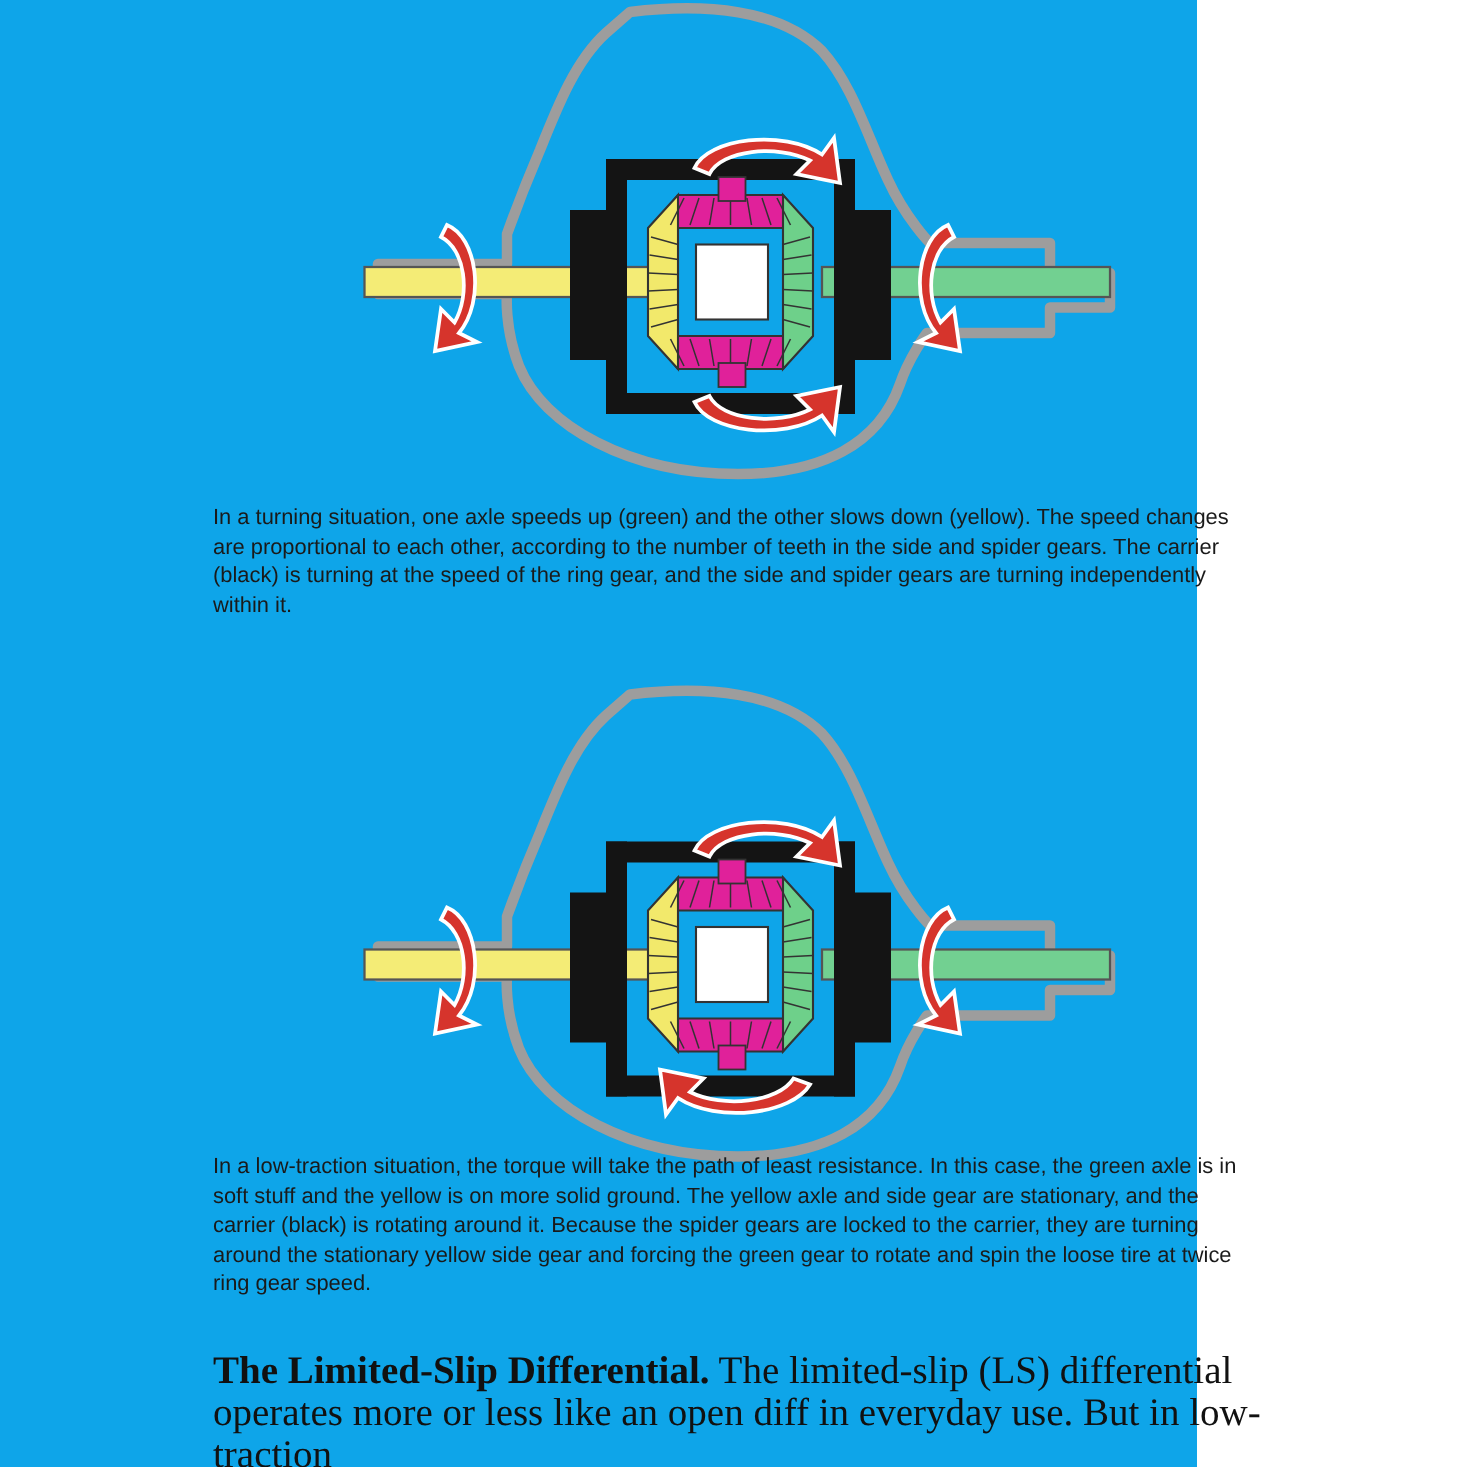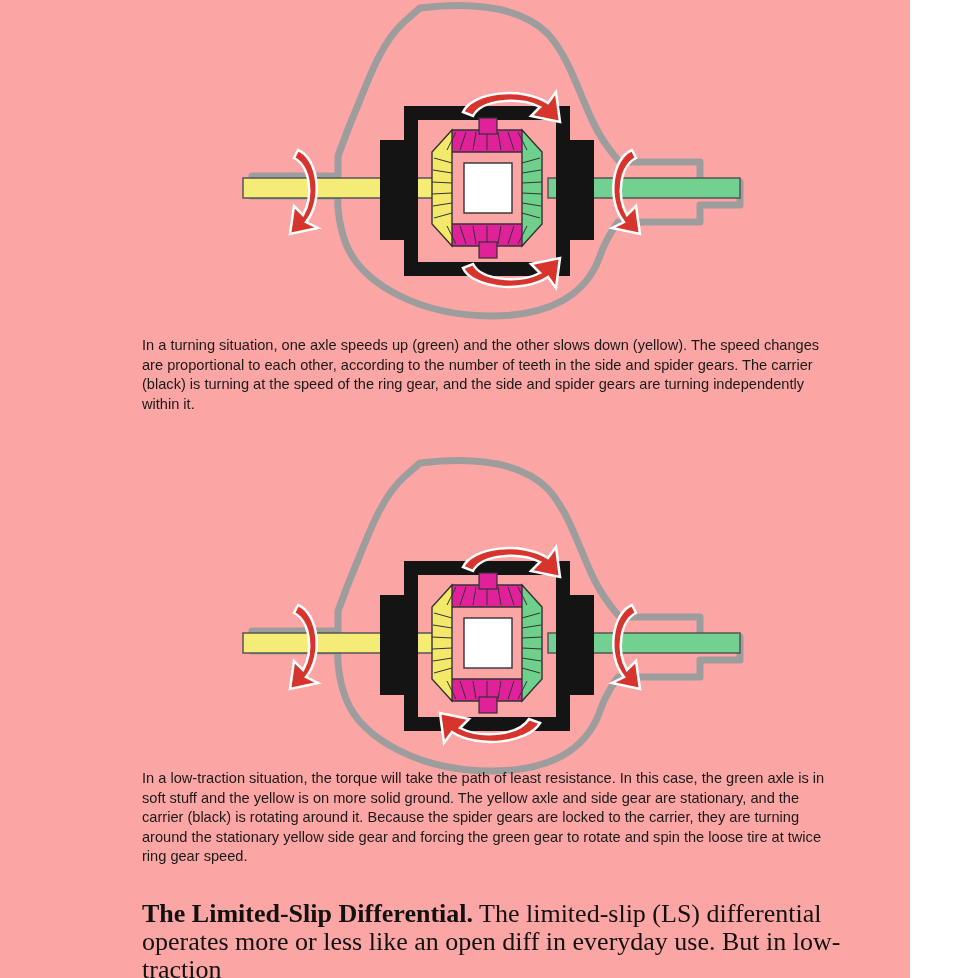--- a/index.html
+++ b/index.html
@@ -9,23 +9,23 @@
   }
   body {
     width: 978px;
     height: 978px;
     font-family: "Liberation Sans", sans-serif;
     color: #111;
     overflow: hidden;
   }
   .page {
     position: relative;
-    width: 910px;
+    width: 798px;
     height: 978px;
-    background: #fca5a5;
+    background: #0ea5e9;
   }
 
   .figure {
     position: absolute;
     left: 0;
     width: 978px;
   }
   .fig-1 { top: 0px; height: 320px; }
   .fig-2 { top: 455px; height: 320px; }
 

